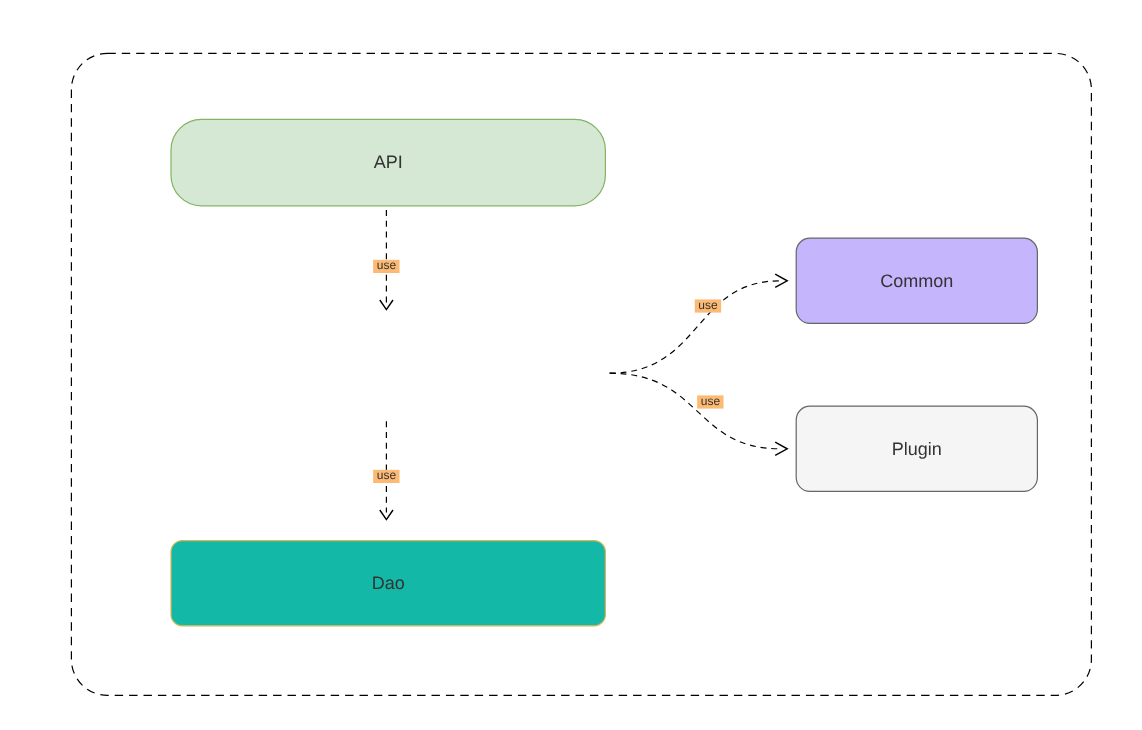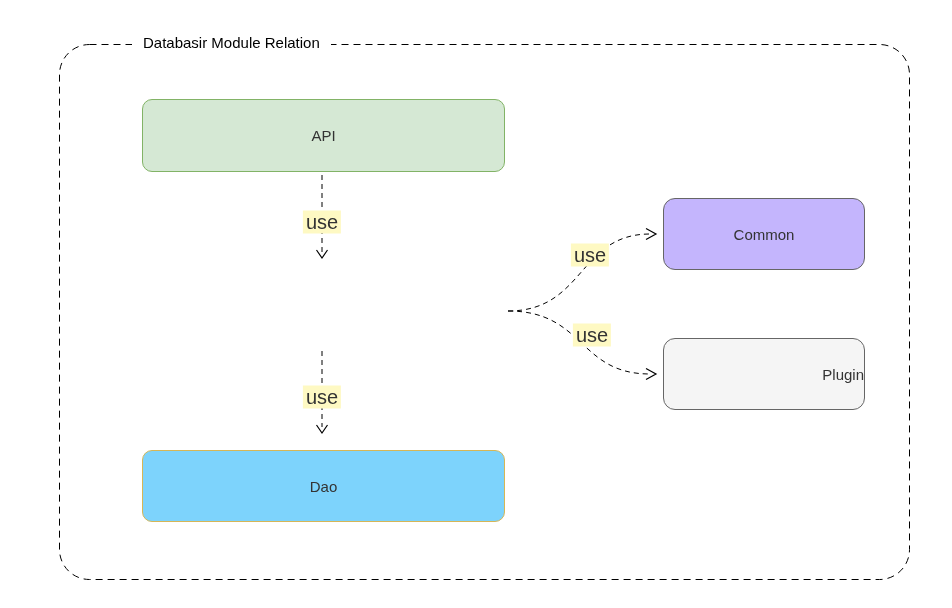--- a/index.html
+++ b/index.html
@@ -23,22 +23,22 @@
     border:1px solid #000;border-radius:10px;
     display:flex;align-items:center;justify-content:center;
     font-size:15px;color:#333333;white-space:nowrap;
   }
   .node-api   {left:142px;top:99px; width:363px;height:73px;}
   .node-core  {left:142px;top:275px;width:363px;height:72px;}
   .node-dao   {left:142px;top:450px;width:363px;height:72px;}
   .node-common{left:663px;top:198px;width:202px;height:72px;border-radius:12px;}
   .node-plugin{left:663px;top:338px;width:202px;height:72px;border-radius:12px;}
   .edge-label{
-    position:absolute;background:#fef9c3;padding:0 3px;
-    font-size:20px;color:#333333;transform:translate(-50%,-50%);white-space:nowrap;
+    position:absolute;background:#fdba74;padding:0 3px;
+    font-size:10px;color:#333333;transform:translate(-50%,-50%);white-space:nowrap;
   }
   .edge-label-1{left:322px;top:222px;}
   .edge-label-2{left:322px;top:397px;}
   .edge-label-3{left:590px;top:255px;}
   .edge-label-4{left:592px;top:335px;}
 </style>
 </head>
 <body>
 
 <div class="stage">
@@ -53,37 +53,36 @@
     <path class="edge-path" d="M 322 351 L 322 427"></path>
     <path class="arrowhead" d="M 316.5 425 L 322 433 L 327.5 425"></path>
 
     <path class="edge-path" d="M 508 311 C 585 311 578 234 650 234"></path>
     <path class="arrowhead" d="M 646 228.5 L 656 234 L 646 239.5"></path>
 
     <path class="edge-path" d="M 508 311 C 585 311 578 374 650 374"></path>
     <path class="arrowhead" d="M 646 368.5 L 656 374 L 646 379.5"></path>
   </svg>
 
-  <div class="node node-api" style="background-color: rgb(213, 232, 212); border-color: rgb(130, 179, 102);">
+  <div class="node node-api" style="background-color: rgb(213, 232, 212); border-color: rgb(130, 179, 102); border-radius: 26px;">
     <span>API</span>
   </div>
 
 
-  <div class="node node-dao" style="background-color: #7dd3fc; border-color: rgb(214, 182, 86);">
+  <div class="node node-dao" style="background-color: #14b8a6; border-color: rgb(214, 182, 86);">
     <span>Dao</span>
   </div>
 
   <div class="node node-common" style="background-color: #c4b5fd; border-color: rgb(102, 102, 102);">
     <span>Common</span>
   </div>
 
-  <div class="node node-plugin" style="background-color: rgb(245, 245, 245); border-color: rgb(102, 102, 102); justify-content: flex-end;">
+  <div class="node node-plugin" style="background-color: rgb(245, 245, 245); border-color: rgb(102, 102, 102);">
     <span>Plugin</span>
   </div>
 
   <div class="edge-label edge-label-1">use</div>
   <div class="edge-label edge-label-2">use</div>
   <div class="edge-label edge-label-3">use</div>
   <div class="edge-label edge-label-4">use</div>
 
-  <div class="diagram-title">Databasir Module Relation</div>
 
 </div>
 
 </body></html>

